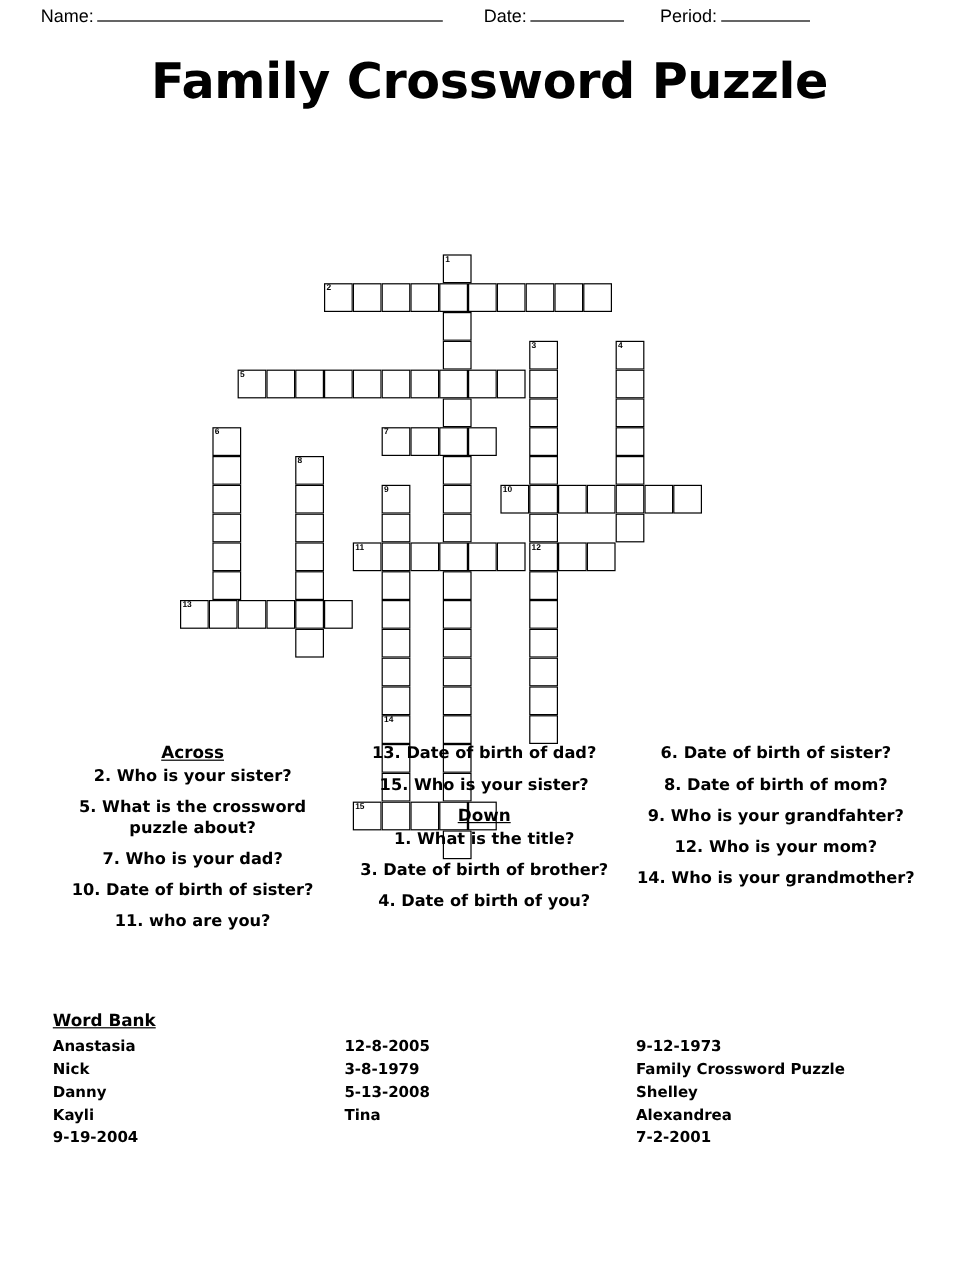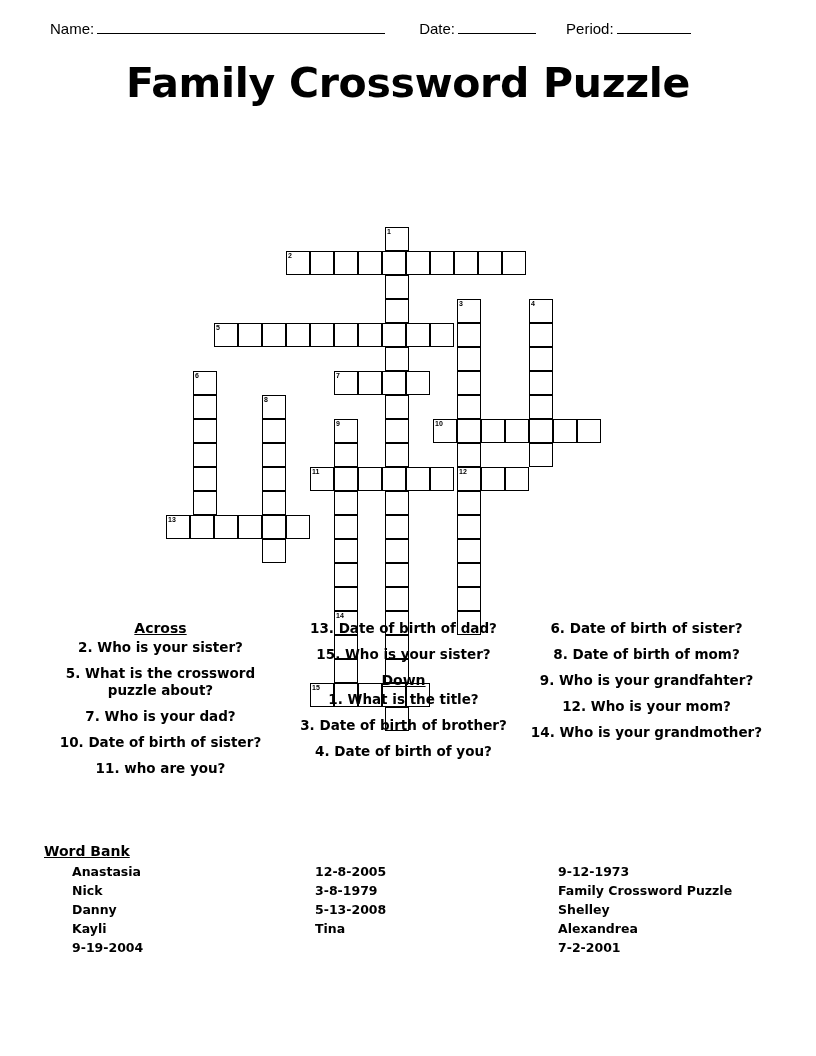--- a/index.html
+++ b/index.html
@@ -13,21 +13,21 @@
     font-family: "Liberation Sans", sans-serif;
     color: #000000;
     position: relative;
     overflow: hidden;
   }
   .page {
     position: relative;
     width: 816px;
     height: 1056px;
     box-sizing: border-box;
-    padding: 16px;
+    padding: 0;
   }
 
   
   .header-line {
     display: flex;
     align-items: baseline;
     font-size: 15px;
     padding: 4px 40px 0 34px;
     white-space: nowrap;
   }
@@ -131,21 +131,20 @@
     display: flex;
   }
   .wb-col {
     width: 243px;
   }
   .wb-item {
     font-family: "DejaVu Sans", sans-serif;
     font-weight: bold;
     font-size: 12.5px;
     line-height: 19px;
-    margin-left: 28px;
   }
 </style>
 </head>
 <body>
 
 <div class="page">
 
   <div class="header-line">
     <span class="hdr-label">Name:</span>
     <span class="hdr-rule rule-name"></span>

